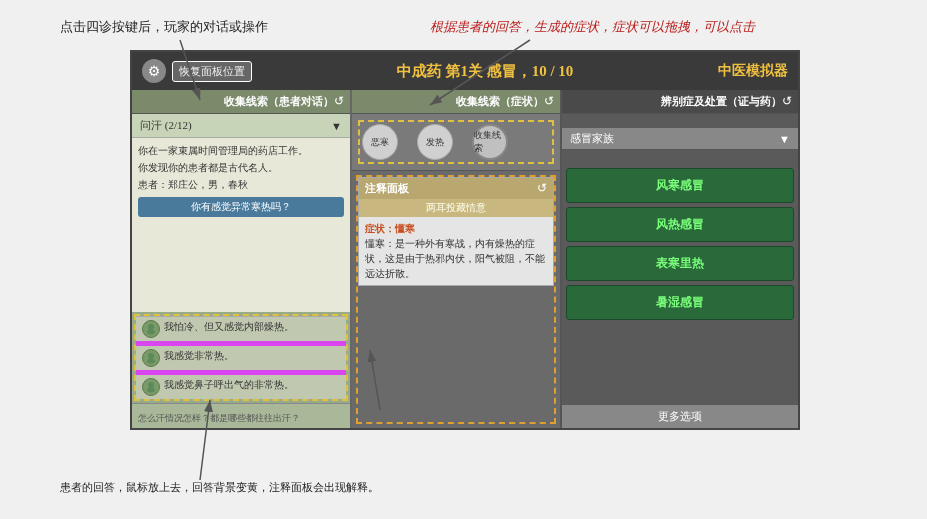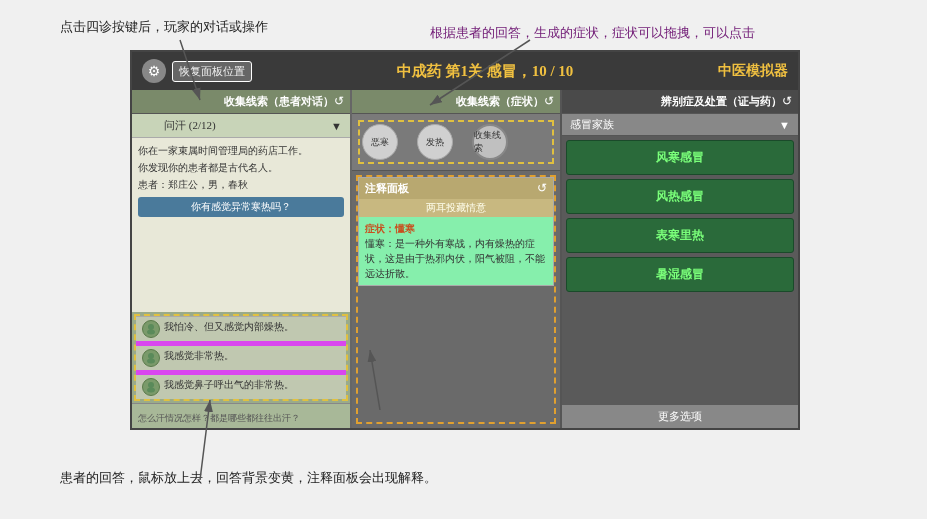--- a/index.html
+++ b/index.html
@@ -16,31 +16,32 @@
     .annotation-top-left {
       position: absolute;
       top: 18px;
       left: 60px;
       font-size: 13px;
       color: #222;
       white-space: nowrap;
     }
     .annotation-top-right {
       position: absolute;
-      top: 24px;
+      top: 18px;
       left: 430px;
       font-size: 13px;
-      color: #701a75;
+      color: #b91c1c;
       white-space: nowrap;
+      font-style: italic;
     }
     .annotation-bottom {
       position: absolute;
-      bottom: 32px;
+      bottom: 24px;
       left: 60px;
-      font-size: 13px;
+      font-size: 11px;
       color: #222;
       white-space: nowrap;
       text-align: right;
     }
 
     
     .game-container {
       position: absolute;
       top: 50px;
       left: 130px;
@@ -135,21 +136,20 @@
       background: #c8d4b8;
       padding: 4px 8px;
       display: flex;
       align-items: center;
       justify-content: space-between;
       border-bottom: 1px solid #aaa;
     }
     .topic-text {
       font-size: 11px;
       color: #333;
-      margin-left: 24px;
     }
     .topic-arrow {
       font-size: 11px;
       color: #333;
     }
 
     
     .dialogue-content {
       flex: 1;
       overflow: hidden;
@@ -289,33 +289,34 @@
       padding: 2px 6px;
       background: #c8b880;
       text-align: center;
     }
     .help-content {
       flex: 1;
       padding: 4px 6px;
       font-size: 10px;
       color: #333;
       line-height: 1.5;
-      background: #86efac;
+      background: #e5e5e5;
     }
     .help-content .highlight {
       color: #c85020;
       font-weight: bold;
     }
 
     
     .col-right {
       flex: 1;
       background: #5a5a5a;
       display: flex;
       flex-direction: column;
+      gap: 14px;
     }
     .col-right .col-header {
       background: #4a4a4a;
     }
 
     
     .diagnosis-selector {
       background: #888;
       padding: 3px 8px;
       display: flex;

